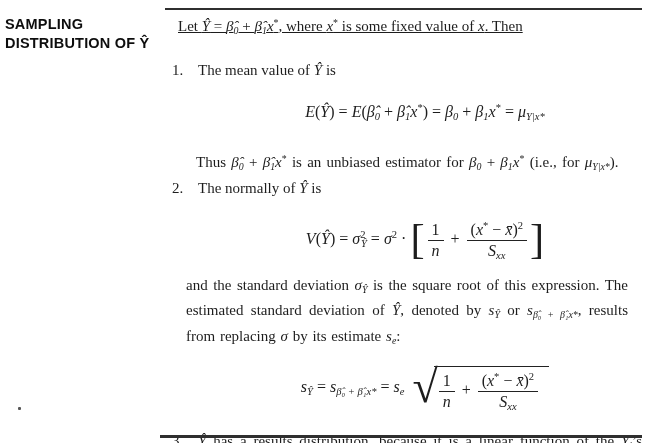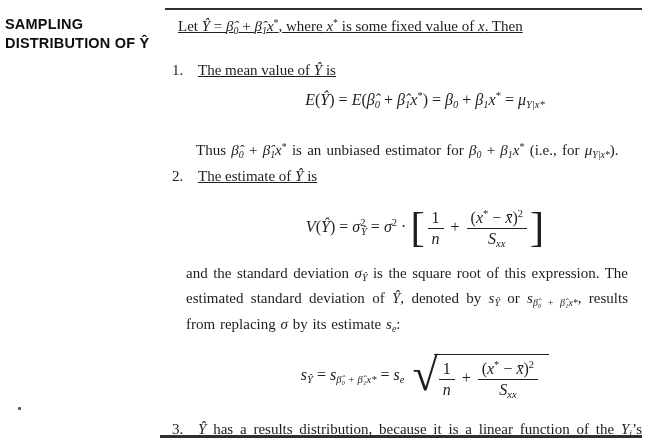--- a/index.html
+++ b/index.html
@@ -12,29 +12,29 @@
     font-family:"Liberation Sans","DejaVu Sans",sans-serif;font-weight:bold;
     font-size:14.5px;line-height:18.5px;letter-spacing:0.2px;color:#0d0d0d;
   }
   .rule-top{position:absolute;left:165px;top:8px;width:477px;height:2px;background:#2f2f2f;}
   .rule-bottom{position:absolute;left:160px;top:435px;width:482px;height:3px;background:#2f2f2f;}
   .main{position:absolute;left:172px;top:0;width:470px;height:443px;overflow:hidden;}
   p{margin:0;}
   .intro{margin:13px 0 12px 6px;line-height:20px;text-decoration:underline;}
   .item{display:flex;line-height:22px;margin:0;}
   .item .num{flex:0 0 26px;}
-  .item .ibody{flex:1;text-decoration:underline;}
+  .item .ibody{flex:1;}
   .item1{margin-top:18px;}
   .item2{margin-top:1px;}
   .item3{margin-top:19px;line-height:20px;}
   .item3 .ibody{text-align:justify;word-spacing:0.5px;}
   .thus{margin:20px 0 0 24px;line-height:18px;text-align:justify;word-spacing:1.5px;}
   .sd{margin:13px 14px 0 14px;line-height:21.5px;text-align:justify;word-spacing:1px;}
   .eq{text-align:center;padding-left:36px;font-size:16px;}
-  .eq-mean{margin-top:2px;line-height:26px;}
+  .eq-mean{margin-top:14px;line-height:26px;}
   .eq-var{margin-top:20px;}
   .eq-sy{margin-top:14px;}
   .it{font-style:italic;}
   .msup{font-size:66%;vertical-align:0.55em;}
   .msub{font-size:66%;vertical-align:-0.28em;}
   .msup + .msub{margin-left:-0.42em;}
   .frac{display:inline-flex;flex-direction:column;align-items:stretch;vertical-align:middle;margin:0 3px;}
   .fr-num,.fr-den{display:block;text-align:center;line-height:1.25;padding:0 4px;}
   .fr-den{border-top:1.4px solid #222;}
   .br{font-size:265%;line-height:1;vertical-align:middle;position:relative;top:-1px;}
@@ -60,21 +60,21 @@
       <span class="num">1.</span>
       <span class="ibody"><span>The mean value of </span><span class="it">Ŷ</span><span> is</span></span>
     </div>
 
     <div class="eq eq-mean"><span class="it">E</span><span>(</span><span class="it">Ŷ</span><span>) = </span><span class="it">E</span><span>(</span><span class="it">β̂</span><span class="it msub">0</span><span> + </span><span class="it">β̂</span><span class="it msub">1</span><span class="it">x</span><span class="msup">*</span><span>) = </span><span class="it">β</span><span class="it msub">0</span><span> + </span><span class="it">β</span><span class="it msub">1</span><span class="it">x</span><span class="msup">*</span><span> = </span><span class="it">μ</span><span class="it msub">Y|x*</span></div>
 
     <p class="thus"><span>Thus </span><span class="it">β̂</span><span class="it msub">0</span><span> + </span><span class="it">β̂</span><span class="it msub">1</span><span class="it">x</span><span class="msup">*</span><span> is an unbiased estimator for </span><span class="it">β</span><span class="it msub">0</span><span> + </span><span class="it">β</span><span class="it msub">1</span><span class="it">x</span><span class="msup">*</span><span> (i.e., for </span><span class="it">μ</span><span class="it msub">Y|x*</span><span>).</span></p>
 
     <div class="item item2">
       <span class="num">2.</span>
-      <span class="ibody"><span>The estimate of </span><span class="it">Ŷ</span><span> is</span></span>
+      <span class="ibody"><span>The normally of </span><span class="it">Ŷ</span><span> is</span></span>
     </div>
 
     <div class="eq eq-var"><span class="it">V</span><span>(</span><span class="it">Ŷ</span><span>) = </span><span class="it">σ</span><span class="msup">2</span><span class="it msub">Ŷ</span><span> = </span><span class="it">σ</span><span class="msup">2</span><span> · </span><span class="br">[</span><span class="frac">
           <span class="fr-num"><span>1</span></span>
           <span class="fr-den"><span class="it">n</span></span>
         </span><span> + </span><span class="frac">
           <span class="fr-num"><span>(</span><span class="it">x</span><span class="msup">*</span><span> − </span><span class="it">x̄</span><span>)</span><span class="msup">2</span></span>
           <span class="fr-den"><span class="it">S</span><span class="it msub">xx</span></span>
         </span><span class="br">]</span></div>
 

